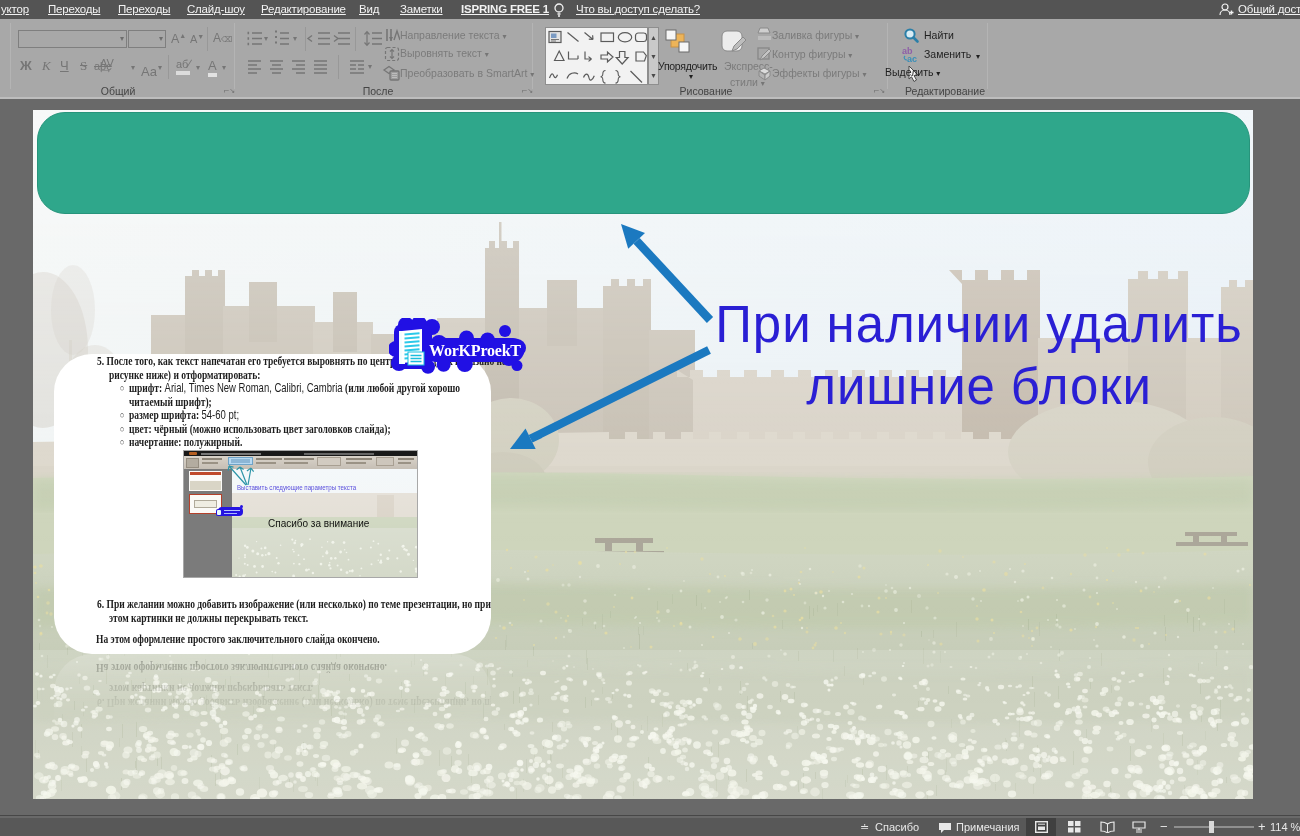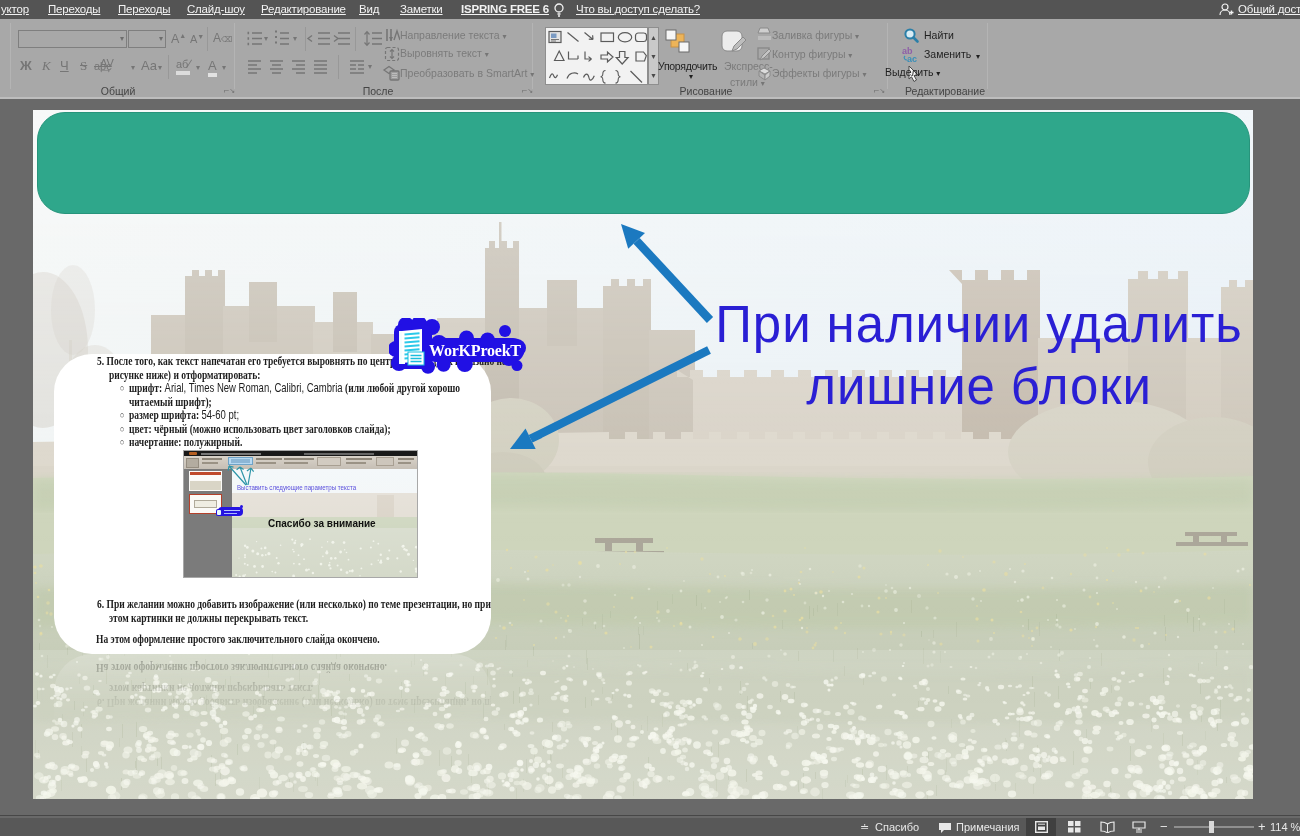--- a/index.html
+++ b/index.html
@@ -42,21 +42,21 @@
 <body>
 
 <div id="topbar">
   <span style="left:1px">уктор</span>
   <span style="left:48px">Переходы</span>
   <span style="left:118px">Переходы</span>
   <span style="left:187px">Слайд-шоу</span>
   <span style="left:261px">Редактирование</span>
   <span style="left:359px">Вид</span>
   <span style="left:400px">Заметки</span>
-  <span style="left:461px;font-weight:bold">ISPRING FREE 6</span>
+  <span style="left:461px;font-weight:bold">ISPRING FREE 1</span>
   <svg style="position:absolute;left:553px;top:3px" width="12" height="14" viewBox="0 0 12 14">
       <g fill="none" stroke="#f2f2f2" stroke-width="1.3">
         <circle cx="6" cy="5" r="4"></circle>
         <path d="M4.5 11h3 M5 13h2"></path>
       </g>
     </svg>
   <span style="left:576px">Что вы доступ сделать?</span>
   <svg style="position:absolute;left:1219px;top:3px" width="15" height="13" viewBox="0 0 15 13">
       <g fill="none" stroke="#f2f2f2" stroke-width="1.2">
         <circle cx="6" cy="4" r="3"></circle>
@@ -81,21 +81,21 @@
   <div class="abs" style="left:207px;top:8px;width:1px;height:24px;background:#989898"></div>
   <span class="ric" style="left:213px;top:12px;font-size:12px">А<span style="font-size:8px">⌫</span></span>
 
   <span class="ric" style="left:20px;top:39px;font-weight:bold">Ж</span>
   <span class="ric" style="left:42px;top:39px;font-style:italic;font-family:'Liberation Serif',serif">К</span>
   <span class="ric" style="left:60px;top:39px;text-decoration:underline">Ч</span>
   <span class="ric" style="left:80px;top:39px;text-decoration:line-through;font-family:'Liberation Serif',serif">S</span>
   <span class="ric" style="left:94px;top:41px;font-size:11px;text-decoration:line-through">abc</span>
   <span class="ric" style="left:100px;top:38px;font-size:11px">AV<br><span style="font-size:7px;position:relative;top:-6px">⟷</span></span>
   <span class="dd abs" style="left:131px;top:44px">▾</span>
-  <span class="ric" style="left:141px;top:39px">Aa</span>
+  <span class="ric" style="left:141px;top:45px">Aa</span>
   <span class="dd abs" style="left:158px;top:44px">▾</span>
   <div class="abs" style="left:168px;top:36px;width:1px;height:24px;background:#989898"></div>
   <span class="ric" style="left:176px;top:38px;font-size:11px;border-bottom:4px solid #dcdcdc">aб<span style="font-size:12px">∕</span></span>
   <span class="dd abs" style="left:196px;top:44px">▾</span>
   <span class="ric" style="left:208px;top:39px;border-bottom:4px solid #e2e2e2">А</span>
   <span class="dd abs" style="left:222px;top:44px">▾</span>
   <div class="glabel" style="left:88px;width:60px">Общий</div>
   <span class="dlg" style="left:224px">⌐<span style="font-size:7px">↘</span></span>
 
   <svg class="abs" style="left:246px;top:10px" width="140" height="20" viewBox="0 0 140 20">
@@ -2781,21 +2781,21 @@
             <path d="M24 22 L27 5 M27 5l2.6 3.7 M27 5l-4.1 2.9"></path>
           </g>
     </svg>
 
     <div class="abs" style="left:34px;top:56px;width:25px;height:9px;background:#2513e2;border-radius:4px"></div>
     <div class="abs" style="left:31.5px;top:57.5px;width:6px;height:7px;background:#2513e2;border-radius:2px"></div>
     <div class="abs" style="left:32.5px;top:58.5px;width:4px;height:5px;background:#e8fbff;border-radius:1px"></div>
     <div class="abs" style="left:40px;top:58.5px;width:16px;height:1.2px;background:#b8c4ff"></div>
     <div class="abs" style="left:40px;top:61.5px;width:13px;height:1.2px;background:#aab8ff"></div>
     <div class="abs" style="left:56px;top:53.5px;width:3px;height:3px;background:#2513e2;border-radius:50%"></div>
-    <div class="abs" style="left:84px;top:67px;font-size:10px;font-weight:bold;color:#111;white-space:nowrap">Спасибо за внимание</div>
+    <div class="abs" style="left:84px;top:67px;font-size:10px;font-weight:normal;color:#111;white-space:nowrap">Спасибо за внимание</div>
   </div>
 
   <svg class="abs" style="left:356px;top:208px" width="178" height="64" viewBox="0 0 178 64">
     <g fill="#2110e4">
       <rect x="36" y="20" width="99" height="24" rx="11"></rect>
       <circle cx="17" cy="7" r="8"></circle>
           <circle cx="30" cy="6" r="8"></circle>
           <circle cx="43" cy="9" r="8"></circle>
       <circle cx="7" cy="31" r="8"></circle>
           <circle cx="10" cy="45" r="8"></circle>

